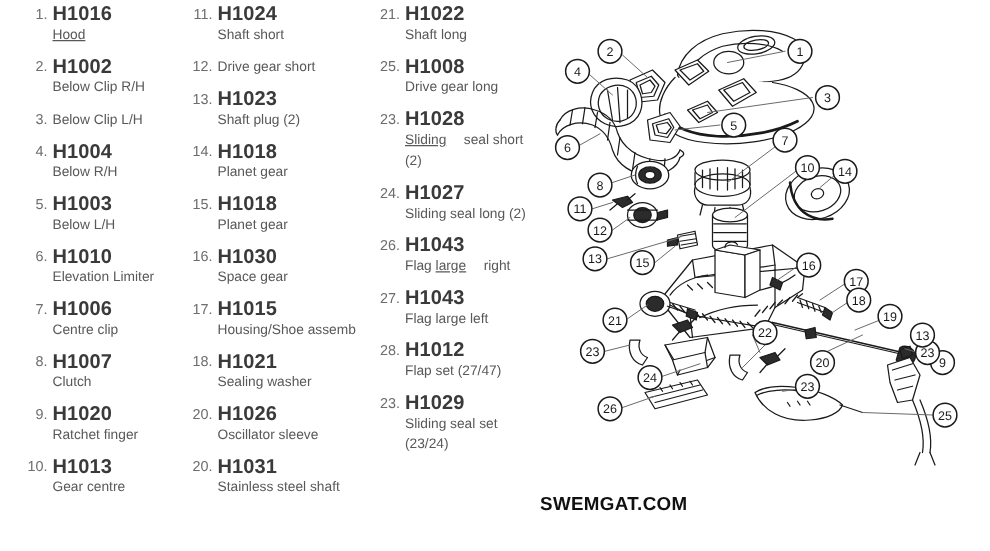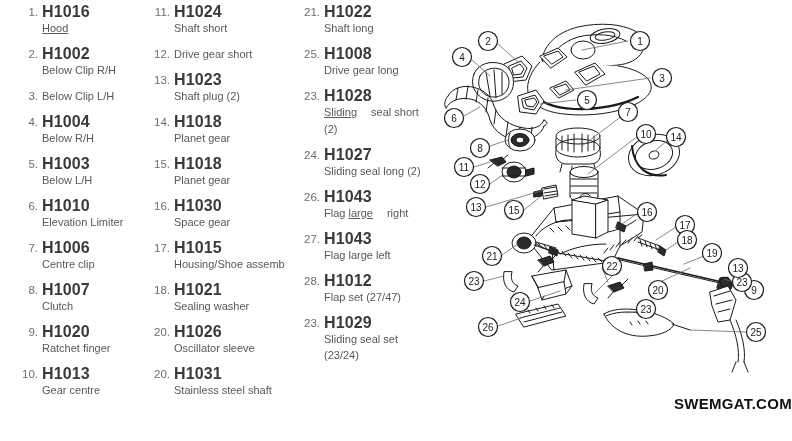--- a/index.html
+++ b/index.html
@@ -86,21 +86,21 @@
   .diagram svg {
     display: block;
     width: 360px;
     height: 441px;
   }
   .watermark {
     position: absolute;
     left: 0;
     top: 395px;
     width: 360px;
-    text-align: right;
+    text-align: left;
     font-family: "Liberation Sans", sans-serif;
     font-size: 15px;
     font-weight: bold;
     color: #111111;
     letter-spacing: 0.3px;
   }
 </style>
 </head>
 <body>
 

